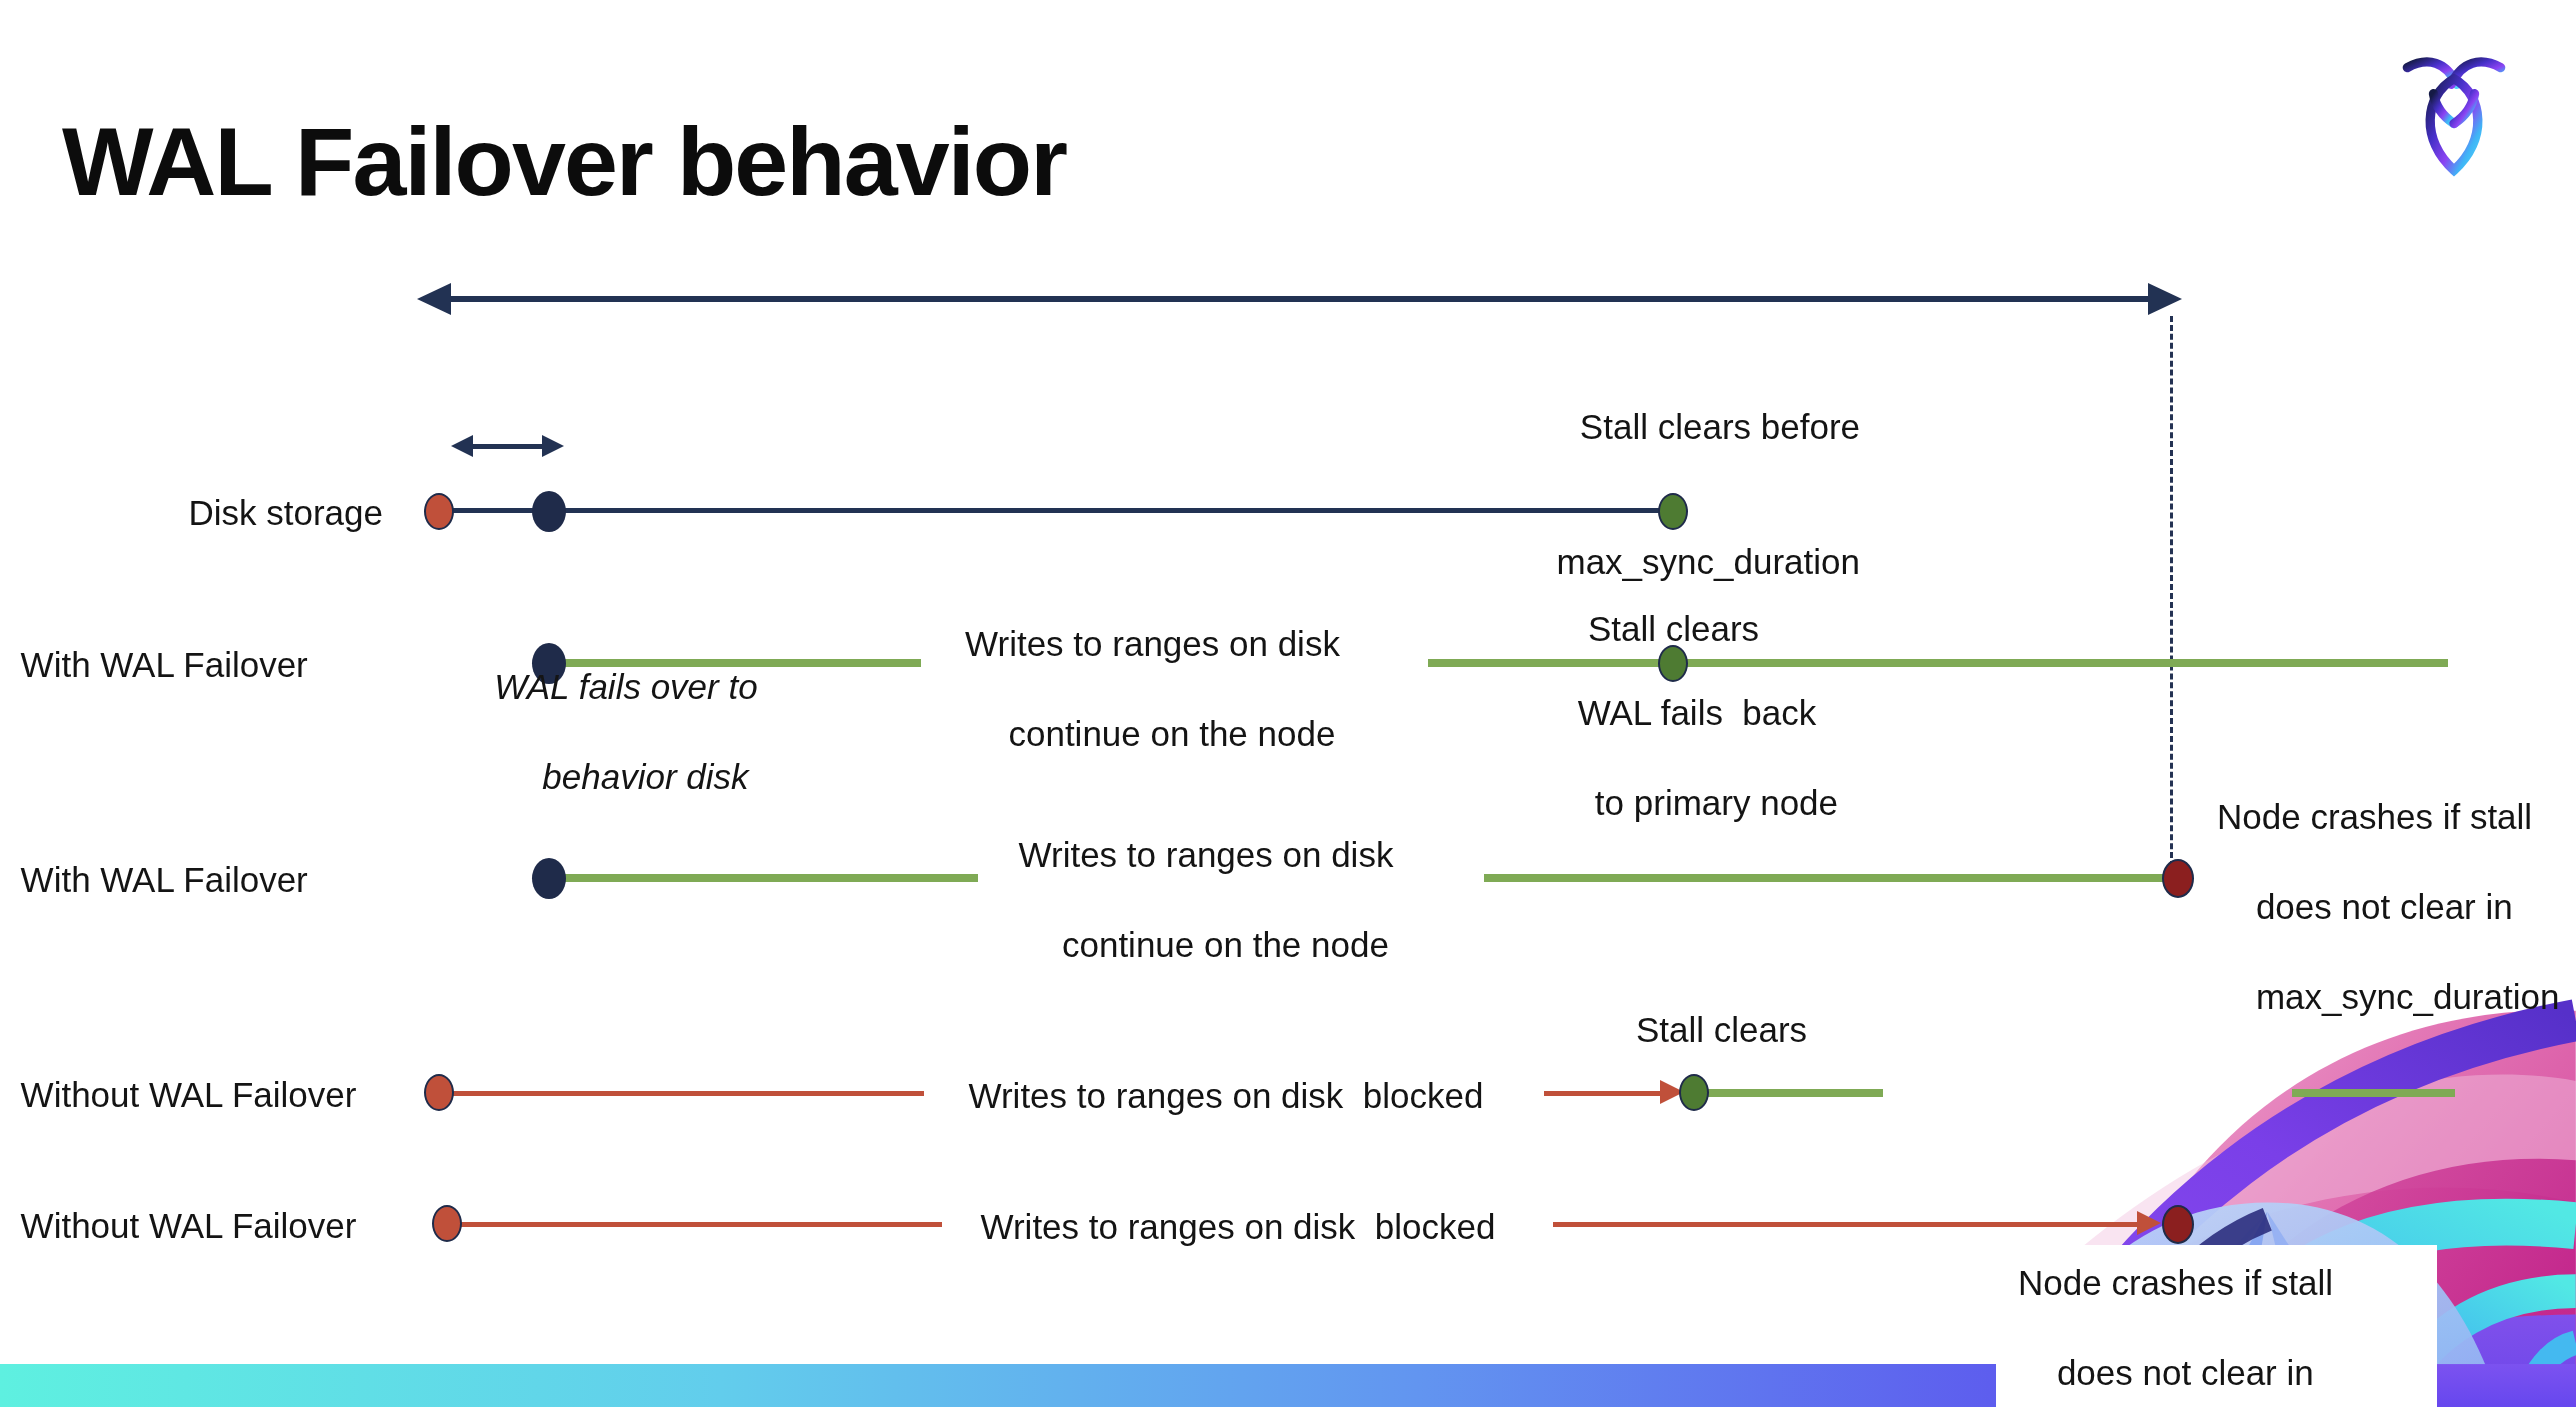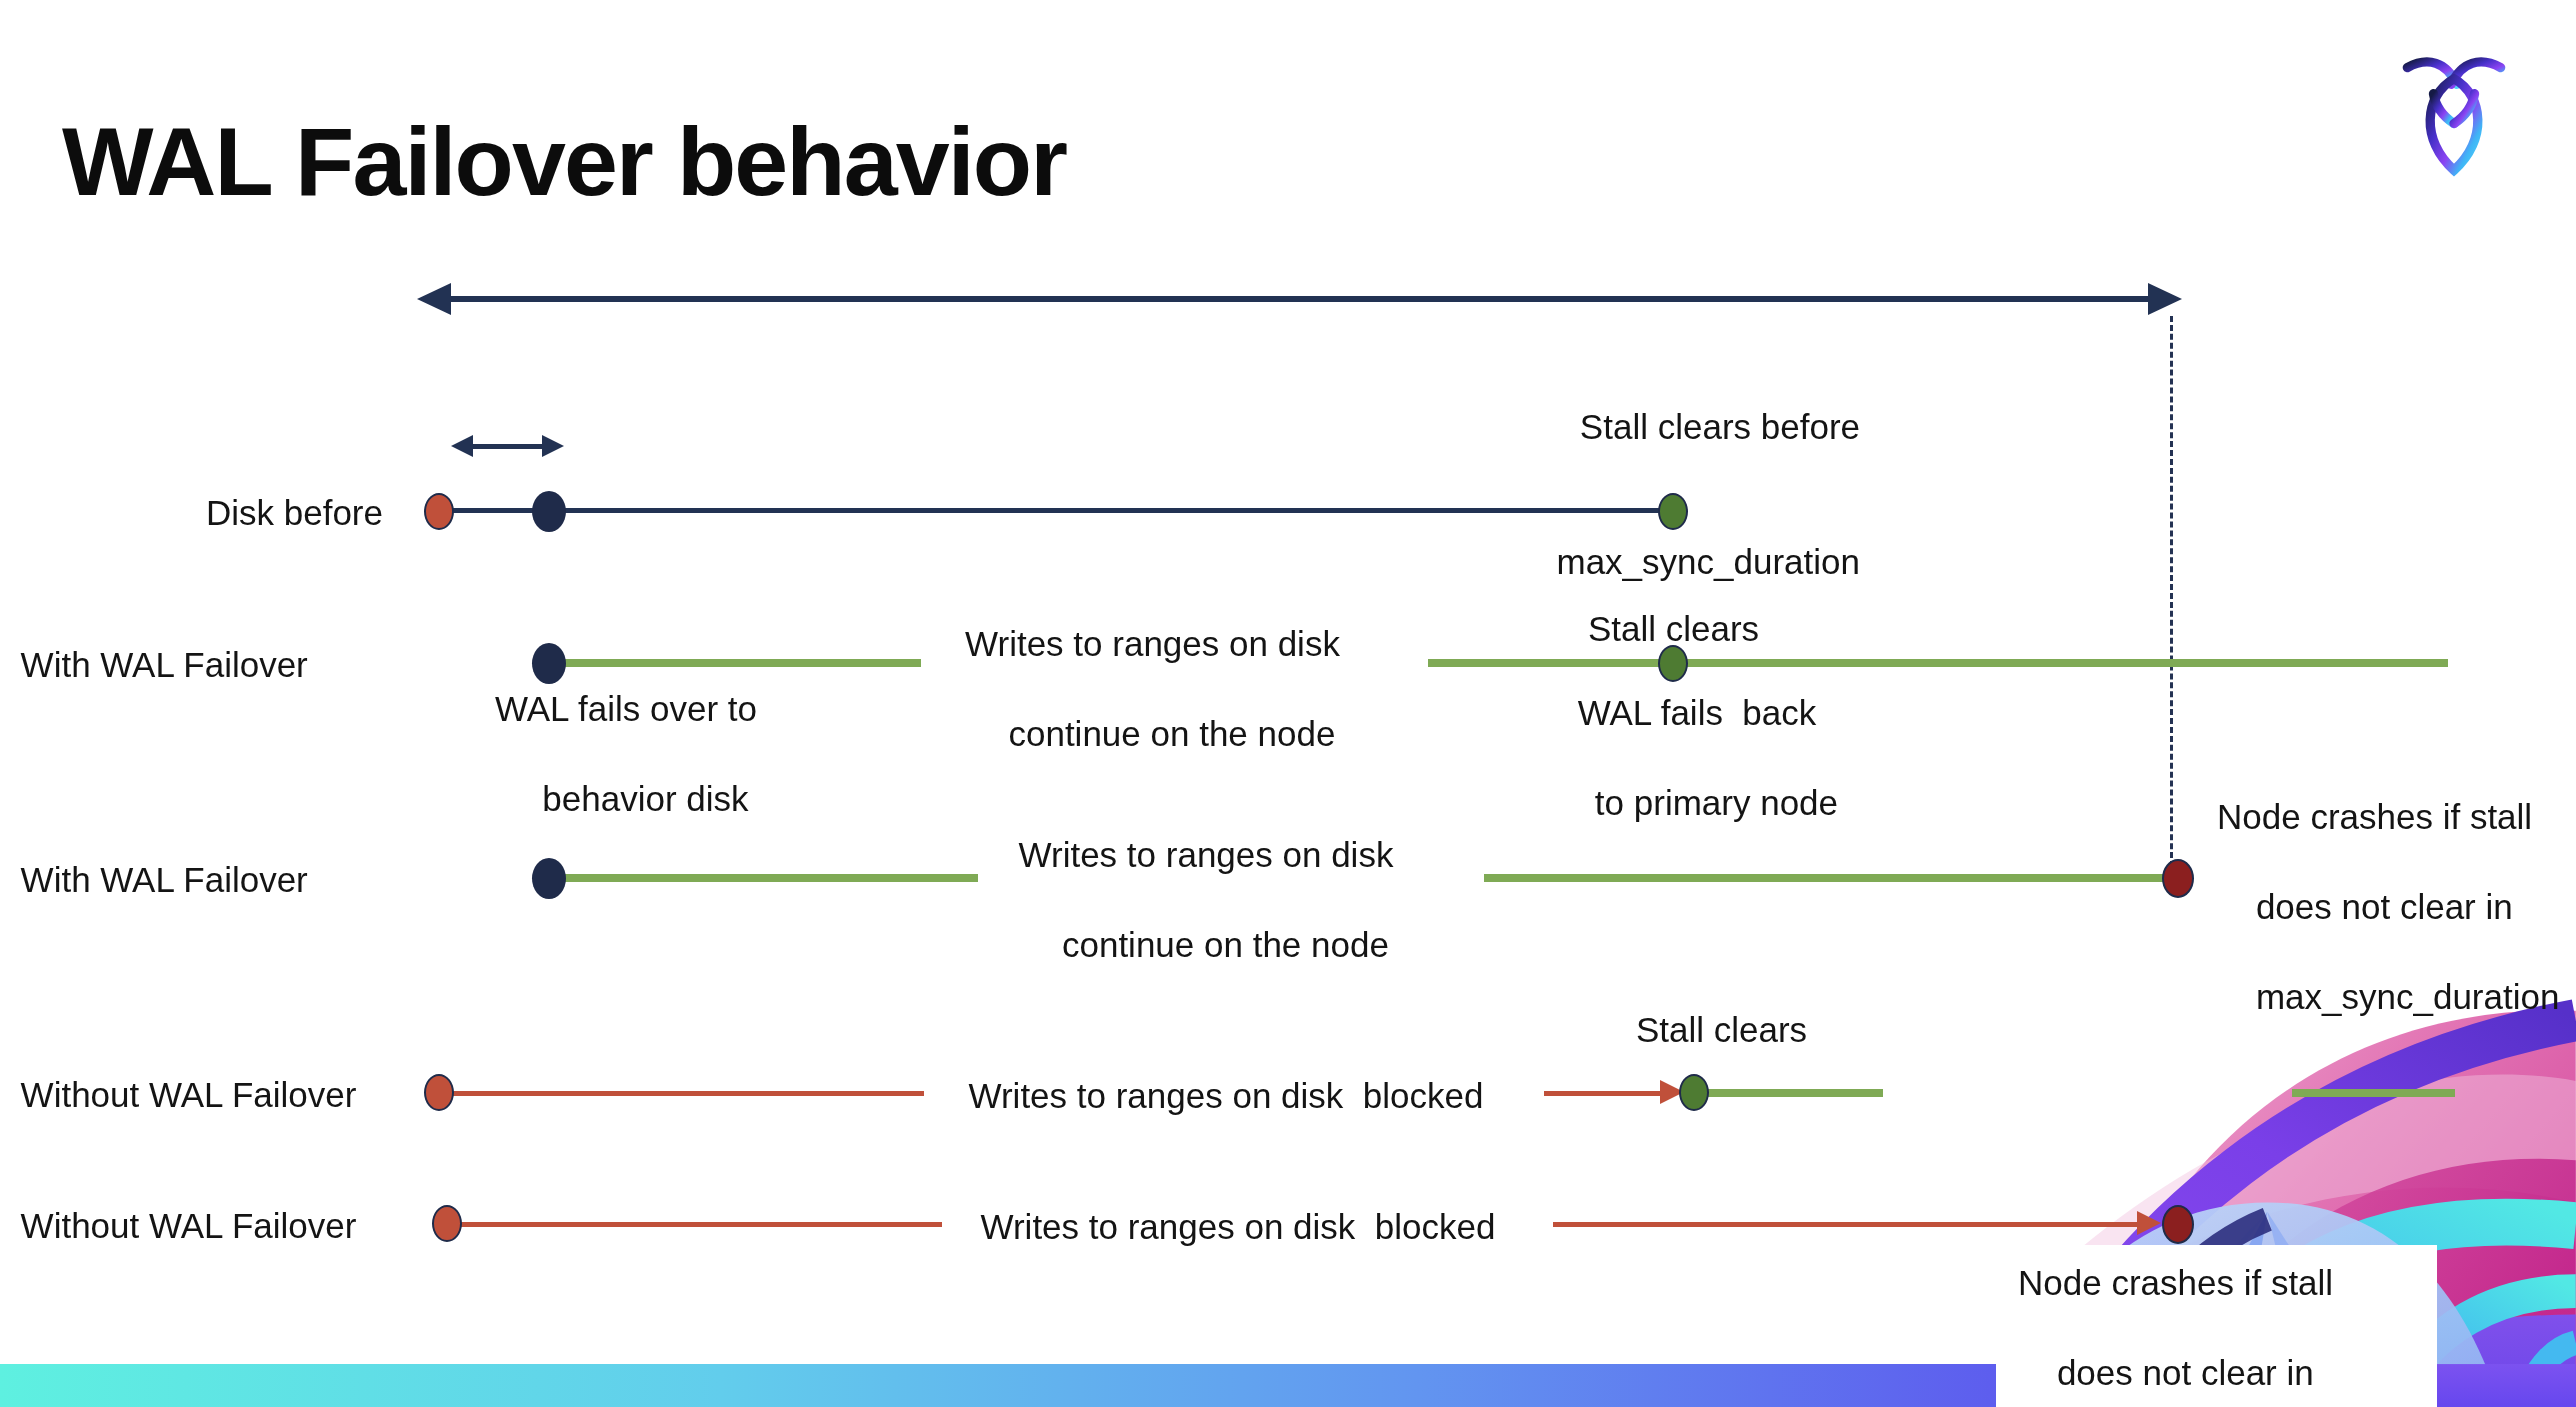--- a/index.html
+++ b/index.html
@@ -108,35 +108,35 @@
   <div class="hline navy-line" style="left:430px;top:296px;width:1739px;height:5.6px;"></div>
   <div class="tri" style="left:417px;top:283px;border-top:16px solid transparent;border-bottom:16px solid transparent;border-right:34px solid #223253;"></div>
   <div class="tri" style="left:2148px;top:283px;border-top:16px solid transparent;border-bottom:16px solid transparent;border-left:34px solid #223253;"></div>
 
   <div class="dashed-v" style="left:2170px;top:316px;height:551px;"></div>
 
   <div class="hline navy-line" style="left:471px;top:444px;width:73px;"></div>
   <div class="tri" style="left:451px;top:435px;border-top:11.2px solid transparent;border-bottom:11.2px solid transparent;border-right:22.4px solid #223253;"></div>
   <div class="tri" style="left:542px;top:435px;border-top:11.2px solid transparent;border-bottom:11.2px solid transparent;border-left:22.4px solid #223253;"></div>
 
-  <div class="row-label" style="left:140px;top:493px;width:243px;text-align:right;">Disk before</div>
+  <div class="row-label" style="left:140px;top:493px;width:243px;text-align:right;">Disk storage</div>
   <div class="hline navy-line" style="left:439px;top:508px;width:1234px;"></div>
   <div class="dot dot-red" style="left:424px;top:493px;"></div>
   <div class="dot dot-navy" style="left:532px;top:491px;"></div>
   <div class="dot dot-green" style="left:1658px;top:493px;"></div>
   <div class="note" style="left:1533px;top:404px;width:327px;text-align:right;"><span>Stall clears before</span><br>
     <span>max_sync_duration</span></div>
 
   <div class="row-label" style="left:20.6px;top:645px;">With WAL Failover</div>
   <div class="hline green-line" style="left:557px;top:659px;width:364px;"></div>
   <div class="hline green-line" style="left:1428px;top:659px;width:241px;"></div>
   <div class="hline green-line" style="left:1682px;top:659px;width:766px;"></div>
   <div class="dot dot-navy" style="left:532px;top:643px;"></div>
   <div class="dot dot-green" style="left:1658px;top:645px;"></div>
-  <div class="note" style="left:467px;top:686px;width:318px;"><span>WAL fails over to</span><br>
+  <div class="note" style="left:467px;top:664px;width:318px;font-style:italic;"><span>WAL fails over to</span><br>
     <span>behavior disk</span></div>
   <div class="note" style="left:942px;top:621px;width:421px;"><span>Writes to ranges on disk</span><br>
     <span>continue on the node</span></div>
   <div class="note" style="left:1580px;top:606px;width:187px;">Stall clears</div>
   <div class="note" style="left:1538px;top:690px;width:318px;"><span>WAL fails  back</span><br>
     <span>to primary node</span></div>
 
   <div class="row-label" style="left:20.6px;top:860px;">With WAL Failover</div>
   <div class="hline green-line" style="left:557px;top:874px;width:421px;"></div>
   <div class="hline green-line" style="left:1484px;top:874px;width:690px;"></div>

